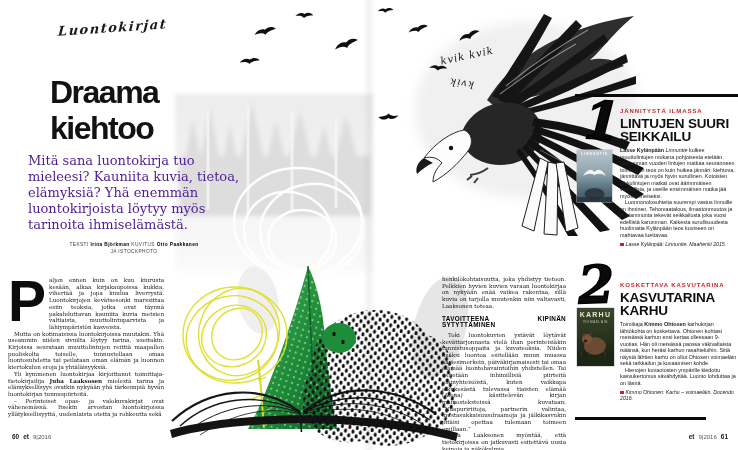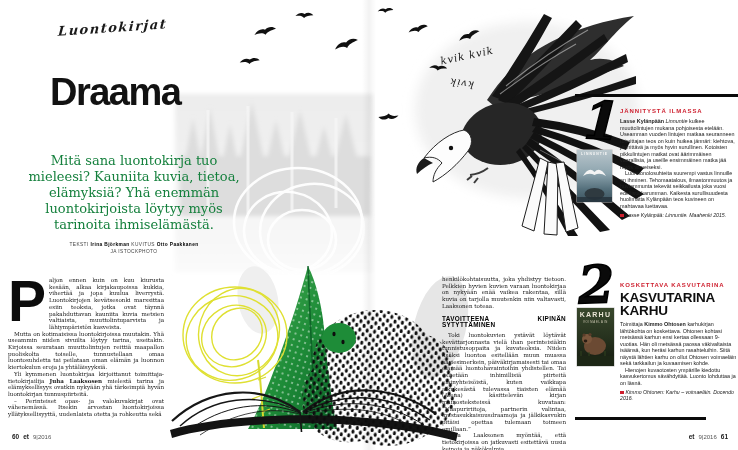--- a/index.html
+++ b/index.html
@@ -4,24 +4,24 @@
 <style>
   * { margin:0; padding:0; box-sizing:border-box; }
   html,body { width:738px; height:450px; background:#fff; }
   .spread { position:relative; width:738px; height:450px; background:#fff; overflow:hidden;
             font-family:"Liberation Sans",sans-serif; color:#111; }
 
   
   .kicker { position:absolute; left:58px; top:20px; font-family:"DejaVu Serif",serif;
             font-style:italic; font-weight:bold; font-size:13px; letter-spacing:1.5px;
             transform:rotate(-4deg) skewX(-8deg); color:#1a1a1a; }
-  .headline { position:absolute; left:50px; top:74px; font-weight:700; font-size:38px;
+  .headline { position:absolute; left:50px; top:74px; font-weight:700; font-size:32px;
               line-height:36px; letter-spacing:-1.5px; color:#121212; }
-  .standfirst { position:absolute; left:28px; top:153px; width:212px; text-align:center;
-                font-family:"DejaVu Serif",serif; font-size:13px; line-height:16px; color:#15803d; }
+  .standfirst { position:absolute; left:28px; top:153px; width:212px; text-align:left;
+                font-family:"DejaVu Serif",serif; font-size:13px; line-height:16px; color:#4c1d95; }
   .byline { position:absolute; left:28px; top:241px; width:212px; text-align:center;
             font-size:4.8px; letter-spacing:.4px; color:#444; line-height:7px; }
   .byline b { color:#000; }
 
   .bodycol { position:absolute; left:8px; top:277px; width:156px;
              font-family:"DejaVu Serif",serif; font-size:5.6px; line-height:6.7px;
              text-align:justify; color:#161616; }
   .bodycol p + p { text-indent:6px; }
   .dropcap { float:left; font-family:"Liberation Sans",sans-serif; font-weight:700;
              font-size:57px; line-height:45px; margin:2px 5px 0 0; letter-spacing:-2px; color:#0c0c0c; }
@@ -125,20 +125,21 @@
       <ellipse cx="168" cy="132" rx="64" ry="54"></ellipse>
       <ellipse cx="182" cy="140" rx="52" ry="46" transform="rotate(-8 182 140)"></ellipse>
       <ellipse cx="158" cy="142" rx="44" ry="40" transform="rotate(10 158 142)"></ellipse>
       <ellipse cx="172" cy="150" rx="34" ry="30"></ellipse>
     </g>
   </svg>
 
   <div class="kicker">Luontokirjat</div>
   <div class="headline">
     <div>Draama</div>
+    <div>kiehtoo</div>
   </div>
   <div class="standfirst">Mitä sana luontokirja tuo mieleesi? Kauniita kuvia, tietoa, elämyksiä? Yhä enemmän luontokirjoista löytyy myös tarinoita ihmiselämästä.</div>
   <div class="byline">
     <span>TEKSTI</span>
     <b>Irina Björkman</b>
     <span>KUVITUS</span>
     <b>Otto Paakkanen</b>
     <br>
     <span>JA ISTOCKPHOTO</span>
   </div>
@@ -283,20 +284,21 @@
     <p>Juha Laaksonen myöntää, että tietokirjoissa on jatkuvasti esitettävä uusia keinoja ja näkökulmia.</p>
 
   </div>
 
   <div class="rule rule-top"></div>
   <div class="bignum num1">1</div>
   <div class="bignum num2">2</div>
 
   <div class="section sec1">
     <div class="sec-label">JÄNNITYSTÄ ILMASSA</div>
+    <div class="sec-title">LINTUJEN SUURI SEIKKAILU</div>
     <div class="sec-body">
       <p><span class="bold">Lasse Kylänpään</span> <span class="ital">Linnuntie</span><span> kulkee muuttolintujen mukana pohjoisesta etelään. Useamman vuoden lintujen matkaa seuranneen toimittajan teos on kuin huikea jännäri: kiehtova, jännittävä ja myös hyvin surullinen. Kotoisten pikkulintujen matkat ovat äärimmäisen vaarallisia, ja useille ensimmäinen matka jää myös viimeiseksi.</span></p>
       <p>Luonnonolosuhteita suurempi vastus linnuille on ihminen. Tehomaatalous, ilmastonmuutos ja huviammunta tekevät seikkailusta joka vuosi edellistä karumman. Kaikesta surullisuudesta huolimatta Kylänpään teos kuvineen on mahtavaa luettavaa.</p>
     </div>
     <div class="source"><span class="sq"></span><span>Lasse Kylänpää: Linnuntie. Maahenki 2015.</span></div>
   </div>
 
   <div class="cover cover1">
     <div class="ctitle">LINNUNTIE</div>
     <svg width="35" height="52" viewBox="0 0 35 52" style="position:absolute;left:0;top:0;">

